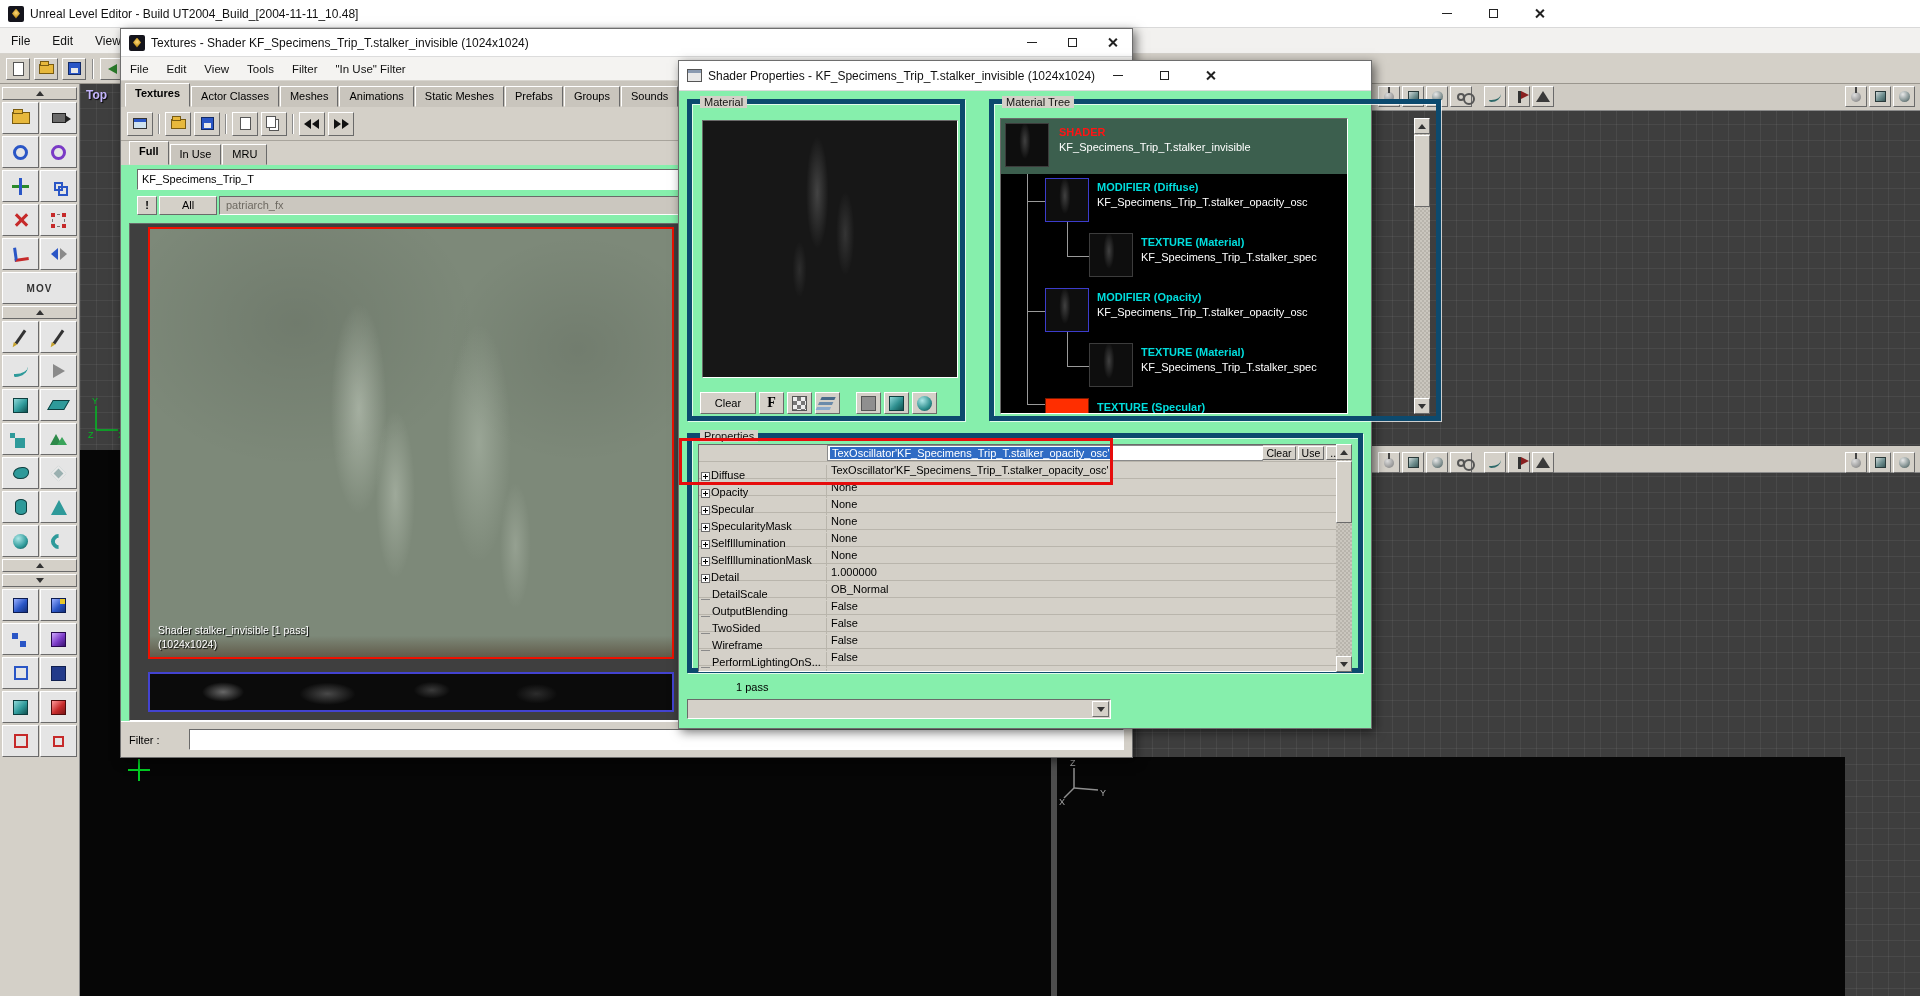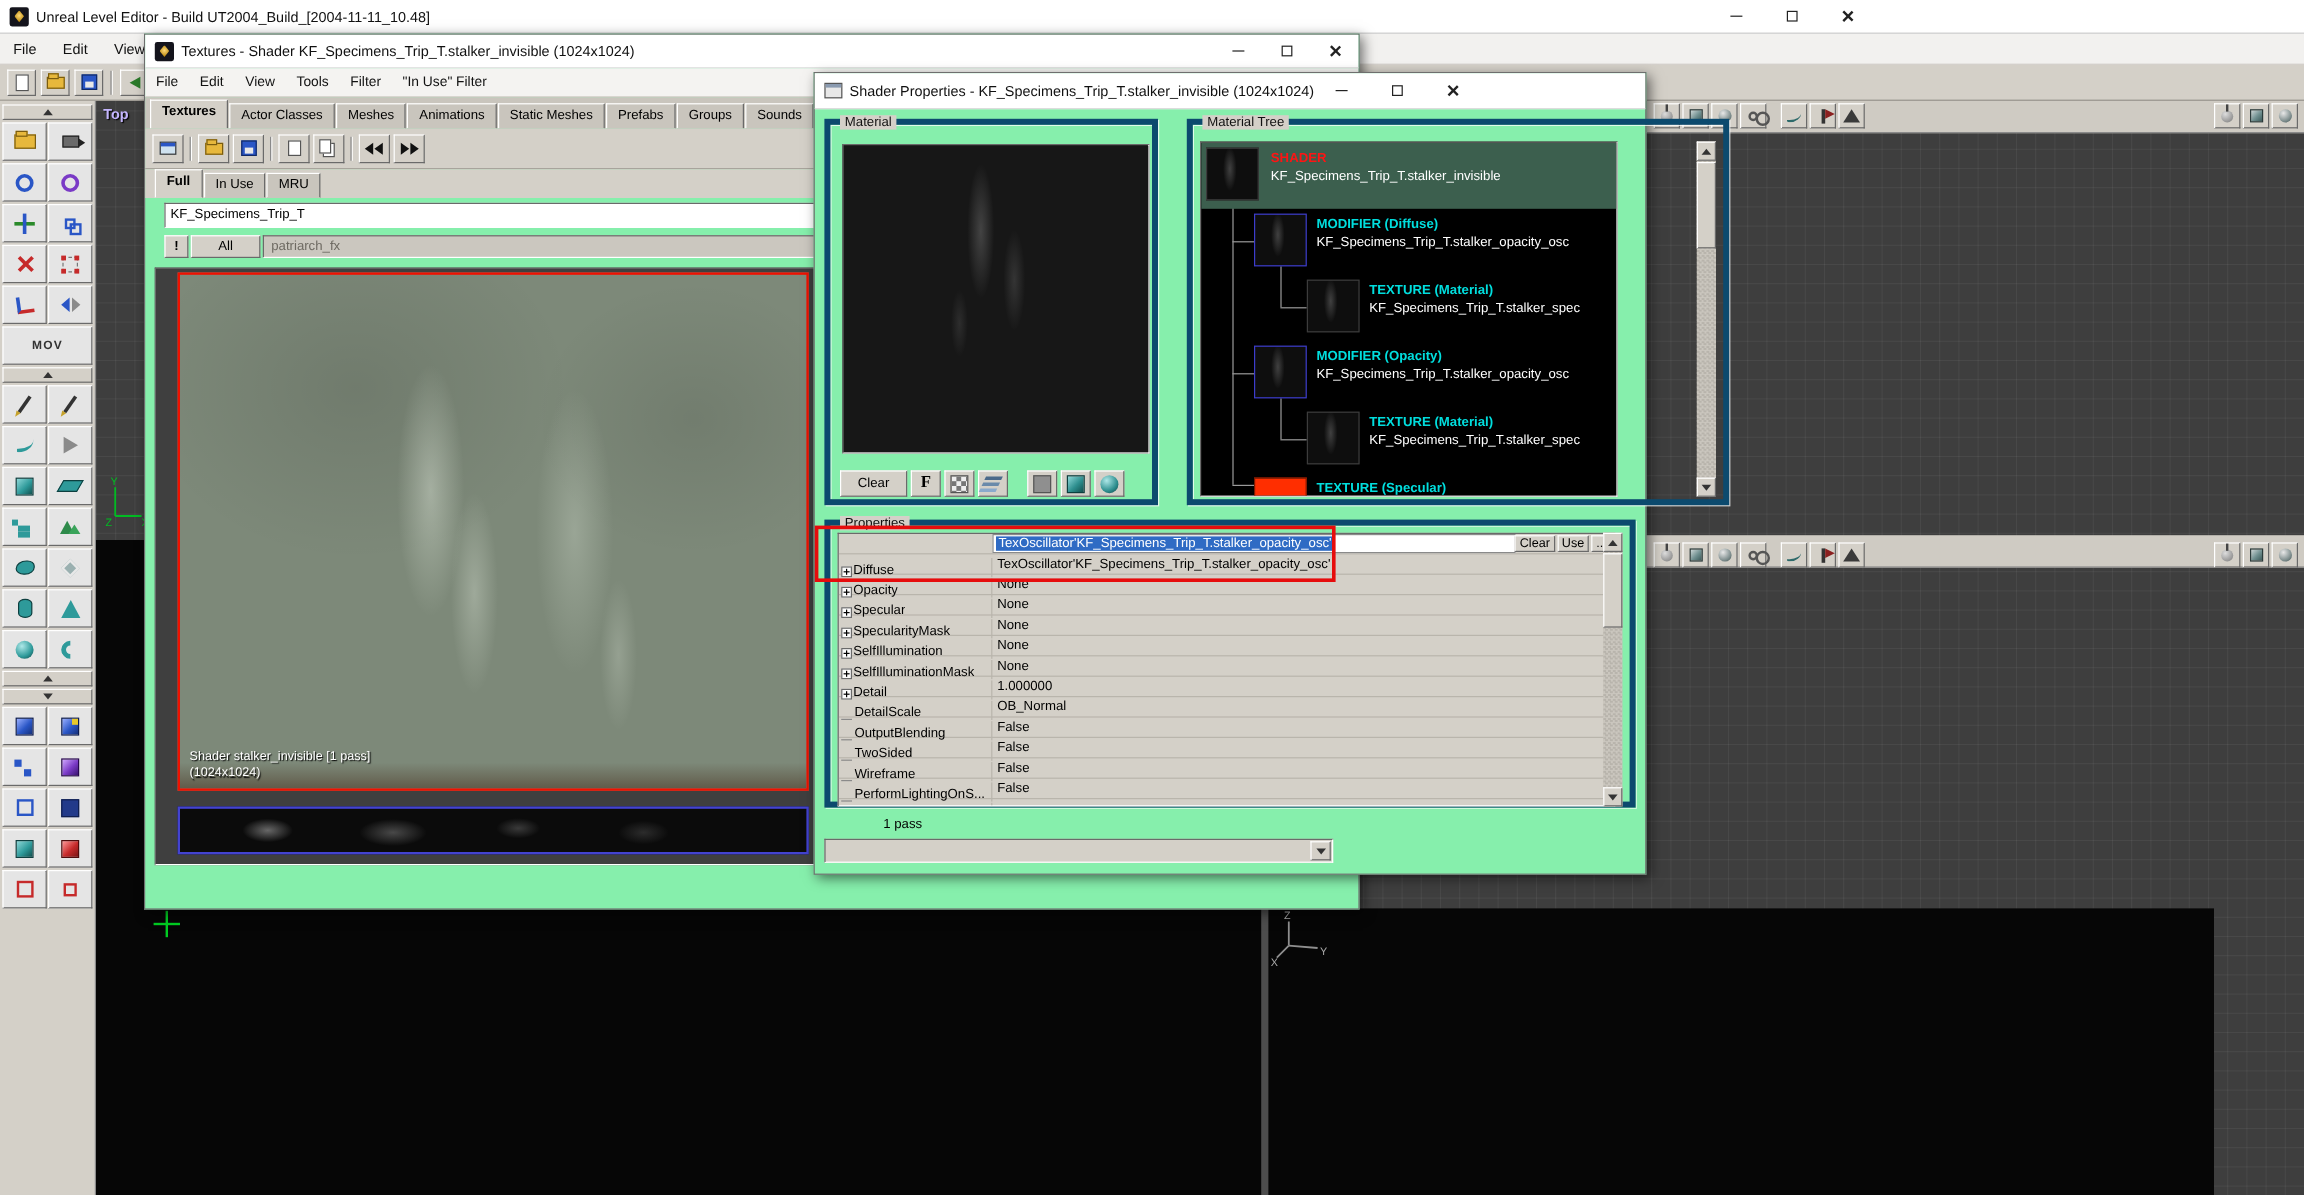--- a/index.html
+++ b/index.html
@@ -592,20 +592,24 @@
     </div>
     <div class="b-canvas">
       <div class="tex-main">
         <div class="tex-caption">
           <div>Shader stalker_invisible [1 pass]</div>
           <div>(1024x1024)</div>
         </div>
       </div>
       <div class="tex-strip"></div>
     </div>
+    <div class="b-filterbar">
+      <span class="filter-label">Filter :</span>
+      <input class="filter-input" type="text" value="" style="">
+    </div>
   </div>
 
   <div class="win dialog">
     <div class="d-titlebar">
       <div class="dlg-icon"></div>
       <span class="title-text">Shader Properties - KF_Specimens_Trip_T.stalker_invisible (1024x1024)</span>
       <div class="ctls">
         <div class="ctl">
             <div class="g-min"></div>
           </div>

